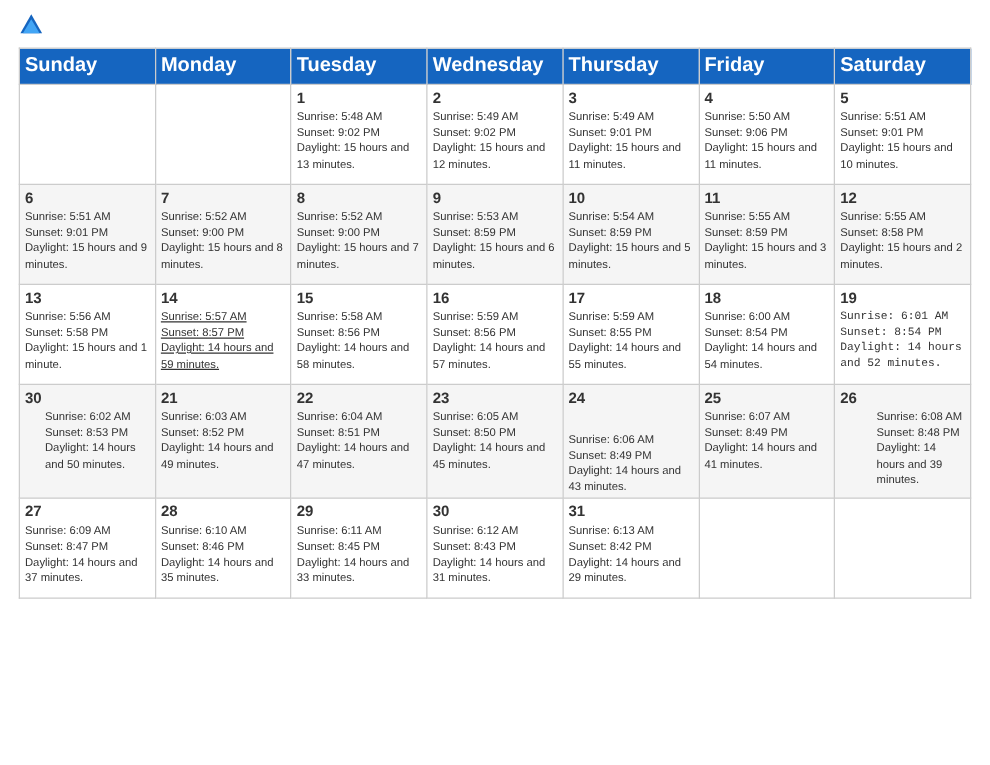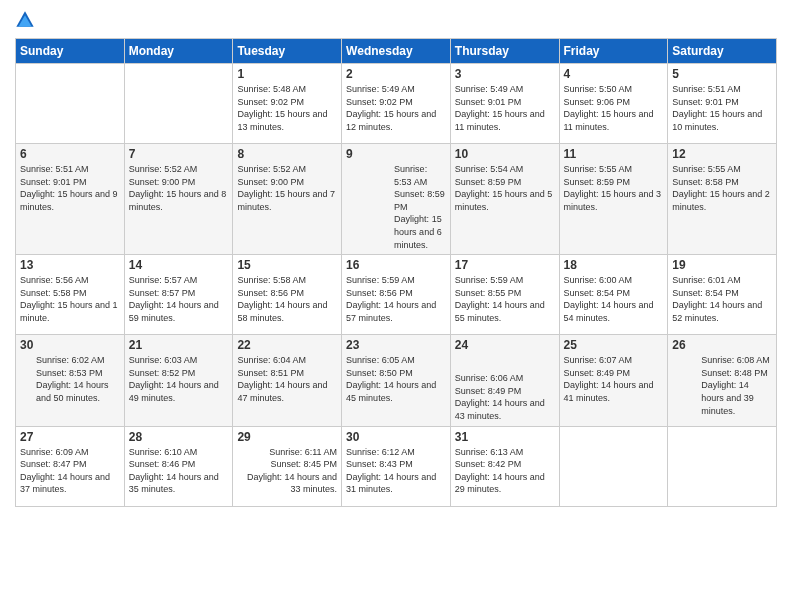--- a/index.html
+++ b/index.html
@@ -60,21 +60,21 @@
     .calendar {
       width: 100%;
       border-collapse: collapse;
       font-size: 10px;
     }
     .calendar th {
       background-color: #1565c0;
       color: #fff;
       padding: 5px 4px;
       text-align: left;
-      font-size: 12px;
+      font-size: 16px;
       font-weight: bold;
       border: 1px solid #ccc;
     }
     .calendar td {
       border: 1px solid #ccc;
       vertical-align: top;
       padding: 3px 4px;
       width: calc(100% / 7);
       height: 80px;
     }
@@ -185,21 +185,21 @@
 Daylight: 15 hours and 8 minutes.</div>
           </td>
           <td>
             <span class="day-num">8</span>
             <div class="day-info" style="white-space: pre-line;">Sunrise: 5:52 AM
 Sunset: 9:00 PM
 Daylight: 15 hours and 7 minutes.</div>
           </td>
           <td>
             <span class="day-num">9</span>
-            <div class="day-info" style="white-space: pre-line; margin-left: 48px;">Sunrise: 5:53 AM
+            <div class="day-info" style="white-space: pre-line;">Sunrise: 5:53 AM
 Sunset: 8:59 PM
 Daylight: 15 hours and 6 minutes.</div>
           </td>
           <td>
             <span class="day-num">10</span>
             <div class="day-info" style="white-space: pre-line;">Sunrise: 5:54 AM
 Sunset: 8:59 PM
 Daylight: 15 hours and 5 minutes.</div>
           </td>
           <td>
@@ -217,21 +217,21 @@
         </tr>
         <tr>
           <td>
             <span class="day-num">13</span>
             <div class="day-info" style="white-space: pre-line;">Sunrise: 5:56 AM
 Sunset: 5:58 PM
 Daylight: 15 hours and 1 minute.</div>
           </td>
           <td>
             <span class="day-num">14</span>
-            <div class="day-info" style="white-space: pre-line;">Sunrise: 5:57 AM
+            <div class="day-info" style="white-space: pre-line; text-decoration: underline;">Sunrise: 5:57 AM
 Sunset: 8:57 PM
 Daylight: 14 hours and 59 minutes.</div>
           </td>
           <td>
             <span class="day-num">15</span>
             <div class="day-info" style="white-space: pre-line;">Sunrise: 5:58 AM
 Sunset: 8:56 PM
 Daylight: 14 hours and 58 minutes.</div>
           </td>
           <td>
@@ -247,21 +247,21 @@
 Daylight: 14 hours and 55 minutes.</div>
           </td>
           <td>
             <span class="day-num">18</span>
             <div class="day-info" style="white-space: pre-line;">Sunrise: 6:00 AM
 Sunset: 8:54 PM
 Daylight: 14 hours and 54 minutes.</div>
           </td>
           <td>
             <span class="day-num">19</span>
-            <div class="day-info" style="white-space: pre-line;">Sunrise: 6:01 AM
+            <div class="day-info" style="white-space: pre-line; font-family: Liberation Mono, monospace;">Sunrise: 6:01 AM
 Sunset: 8:54 PM
 Daylight: 14 hours and 52 minutes.</div>
           </td>
         </tr>
         <tr>
           <td>
             <span class="day-num">30</span>
             <div class="day-info" style="white-space: pre-line; margin-left: 16px;">Sunrise: 6:02 AM
 Sunset: 8:53 PM
 Daylight: 14 hours and 50 minutes.</div>
@@ -311,21 +311,21 @@
 Daylight: 14 hours and 37 minutes.</div>
           </td>
           <td>
             <span class="day-num">28</span>
             <div class="day-info" style="white-space: pre-line;">Sunrise: 6:10 AM
 Sunset: 8:46 PM
 Daylight: 14 hours and 35 minutes.</div>
           </td>
           <td>
             <span class="day-num">29</span>
-            <div class="day-info" style="white-space: pre-line; text-align: right;">Sunrise: 6:11 AM
+            <div class="day-info" style="white-space: pre-line;">Sunrise: 6:11 AM
 Sunset: 8:45 PM
 Daylight: 14 hours and 33 minutes.</div>
           </td>
           <td>
             <span class="day-num">30</span>
             <div class="day-info" style="white-space: pre-line;">Sunrise: 6:12 AM
 Sunset: 8:43 PM
 Daylight: 14 hours and 31 minutes.</div>
           </td>
           <td>

